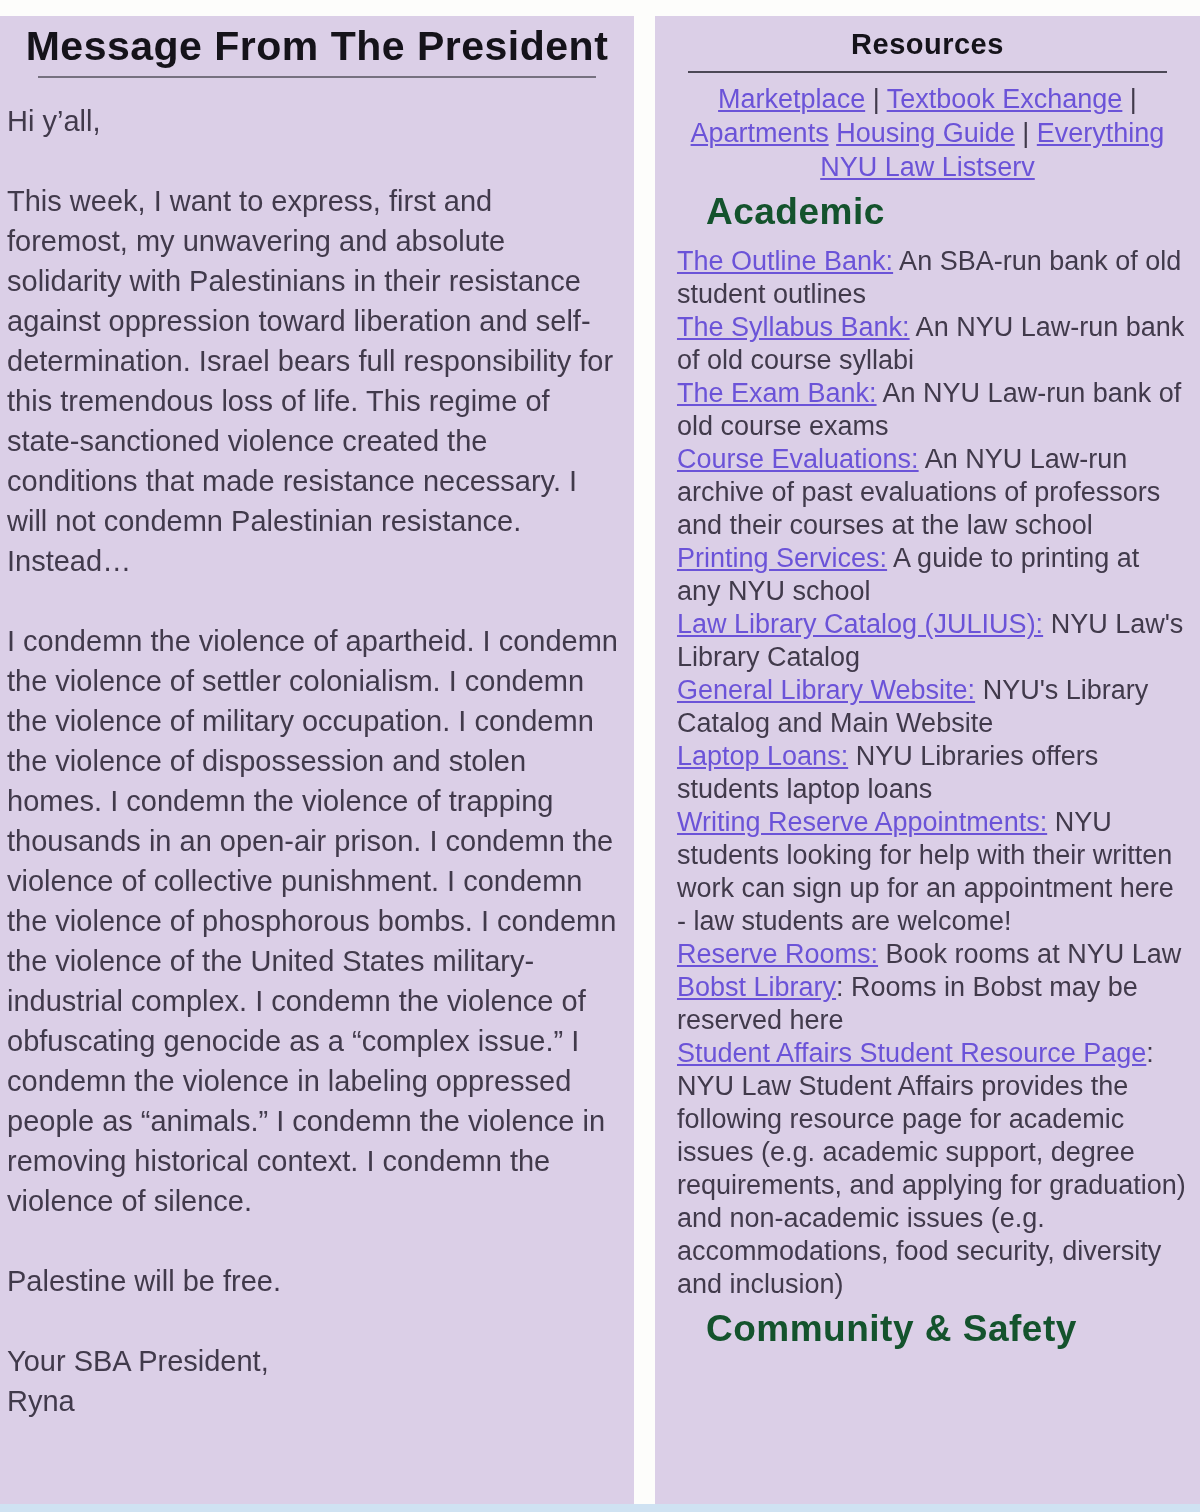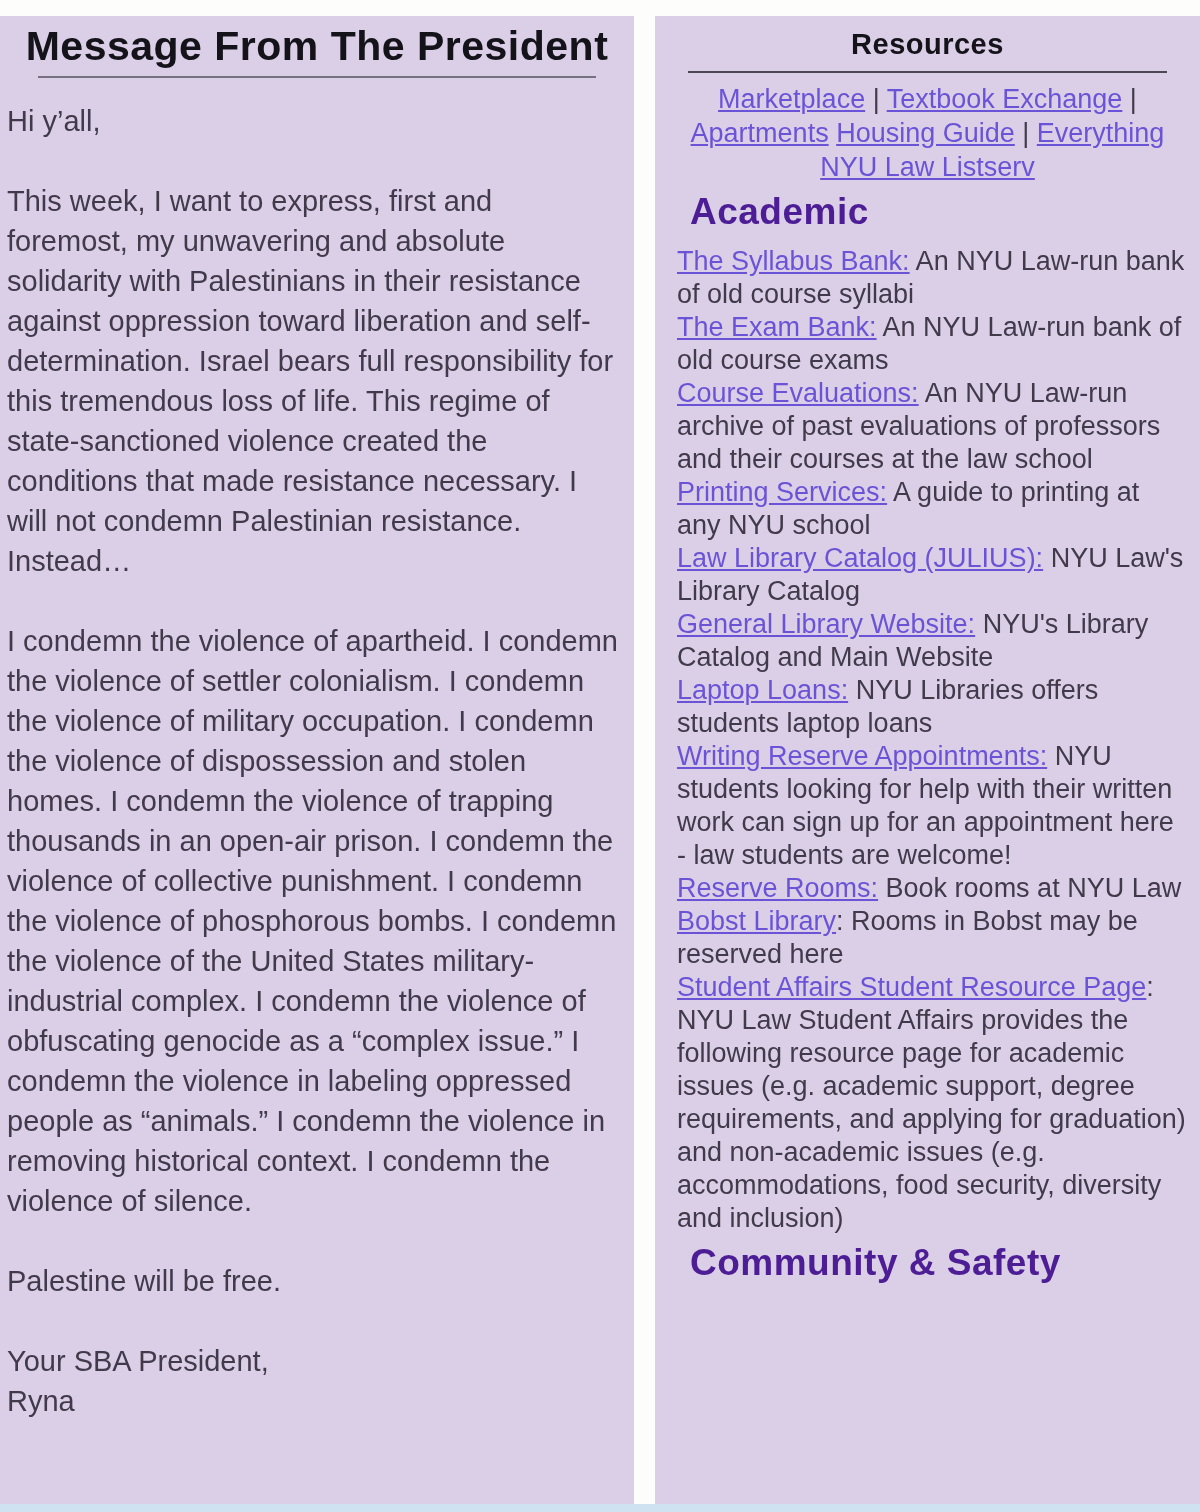--- a/index.html
+++ b/index.html
@@ -75,26 +75,27 @@
     color:#413a4b;
   }
   a.lnk {
     color:#6b53d8;
     text-decoration:underline;
     cursor:pointer;
   }
   .rt-heading {
     font-size:37px;
     font-weight:700;
-    color:#4c1d95;
+    color:#14532d;
     padding-left:35px;
     margin-top:8px;
     margin-bottom:13px;
     line-height:40px;
     letter-spacing:.5px;
+    margin-left:16px;
   }
   .rt-items {
     padding:0 14px 0 22px;
     font-size:27px;
     line-height:33px;
     color:#413a4b;
   }
   .res-item { display:block; }
 
   
@@ -124,20 +125,21 @@
       </div>
   </section>
 
   <section class="panel panel-right">
     <h1 class="rt-title">Resources</h1>
     <hr class="rt-rule">
     <div class="rt-nav" id="rt-nav"><a class="lnk">Marketplace</a><span> | </span><a class="lnk">Textbook Exchange</a><span> | </span><a class="lnk">Apartments</a><span> </span><a class="lnk">Housing Guide</a><span> | </span><a class="lnk">Everything NYU Law Listserv</a></div>
     <div id="rt-sections">
         <h2 class="rt-heading">Academic</h2>
         <div class="rt-items">
+          <div class="res-item"><a class="lnk">The Outline Bank:</a><span> An SBA-run bank of old student outlines</span></div>
           <div class="res-item"><a class="lnk">The Syllabus Bank:</a><span> An NYU Law-run bank of old course syllabi</span></div>
           <div class="res-item"><a class="lnk">The Exam Bank:</a><span> An NYU Law-run bank of old course exams</span></div>
           <div class="res-item"><a class="lnk">Course Evaluations:</a><span> An NYU Law-run archive of past evaluations of professors and their courses at the law school</span></div>
           <div class="res-item"><a class="lnk">Printing Services:</a><span> A guide to printing at any NYU school</span></div>
           <div class="res-item"><a class="lnk">Law Library Catalog (JULIUS):</a><span> NYU Law's Library Catalog</span></div>
           <div class="res-item"><a class="lnk">General Library Website:</a><span> NYU's Library Catalog and Main Website</span></div>
           <div class="res-item"><a class="lnk">Laptop Loans:</a><span> NYU Libraries offers students laptop loans</span></div>
           <div class="res-item"><a class="lnk">Writing Reserve Appointments:</a><span> NYU students looking for help with their written work can sign up for an appointment here - law students are welcome!</span></div>
           <div class="res-item"><a class="lnk">Reserve Rooms:</a><span> Book rooms at NYU Law</span></div>
           <div class="res-item"><a class="lnk">Bobst Library</a><span>: Rooms in Bobst may be reserved here</span></div>

